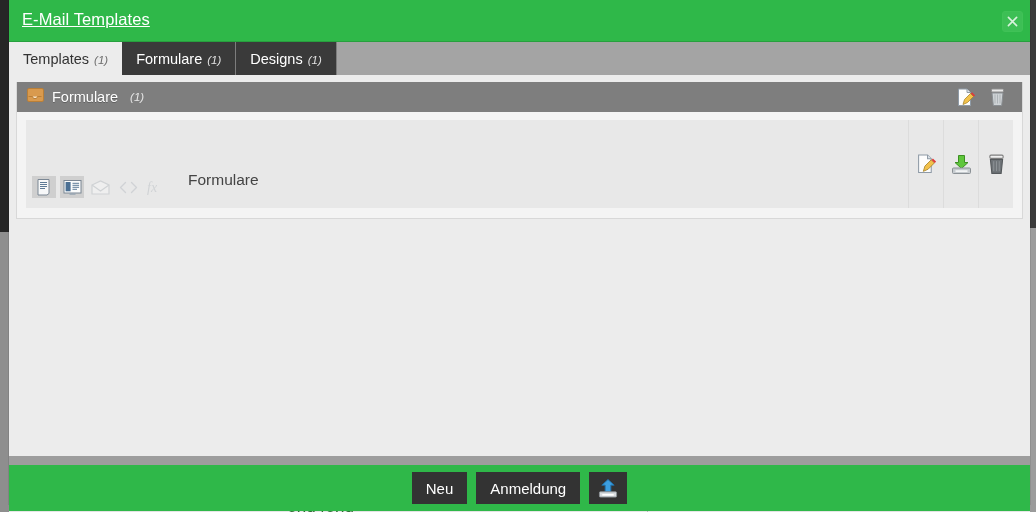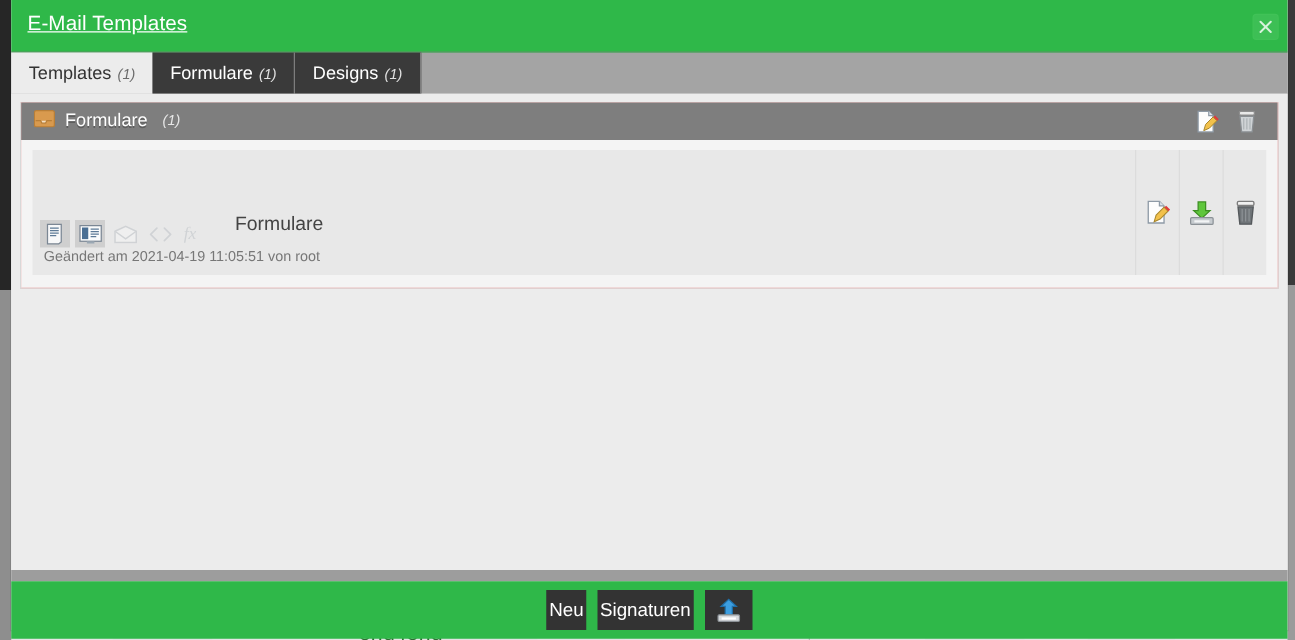--- a/index.html
+++ b/index.html
@@ -282,21 +282,21 @@
     align-items: center;
     justify-content: center;
     gap: 9px;
   }
   .btn {
     background: #333333;
     color: #ffffff;
     font-size: 15px;
     border: none;
     height: 32px;
-    padding: 0 2px;
+    padding: 0 14px;
     cursor: pointer;
     font-family: "Liberation Sans", sans-serif;
     display: flex;
     align-items: center;
     justify-content: center;
   }
   .btn.icon-only { width: 38px; padding: 0; }
 </style>
 </head>
 <body>
@@ -417,21 +417,20 @@
               </span>
 
               <span class="tiny-icon dim">
                 <svg width="20" height="16" viewBox="0 0 20 16">
                   <text x="1" y="12.5" font-family="Liberation Serif, serif" font-style="italic" font-size="14" fill="#9aa3ab">fx</text>
                 </svg>
               </span>
 
               <span class="row-title">Formulare</span>
             </div>
-            <div class="row-sub">Geändert am 2021-04-19 11:05:51 von root</div>
           </div>
 
           <div class="row-actions">
             <div class="row-action">
               <svg width="19" height="20" viewBox="0 0 18 19">
                 <path d="M1.5 1 h8.5 l3.5 3.5 v13 h-12 z" fill="#fdfdfd" stroke="#8e9aa6" stroke-width="1"></path>
                 <path d="M10 1 v3.5 h3.5" fill="#dfe6ec" stroke="#8e9aa6" stroke-width="1"></path>
                 <path d="M6 16.5 l1.5 -5 l6 -6 l3 3 l-6 6 z" fill="#f2c14b" stroke="#a8862c" stroke-width=".8"></path>
                 <path d="M13.8 5.6 l3 3 l1.3 -1.3 l-3 -3 z" fill="#e03b3b"></path>
               </svg>
@@ -453,21 +452,21 @@
           </div>
 
         </div>
       </div>
     </div>
   </div>
 
   <div class="footer-sep"></div>
   <div class="footer">
     <button class="btn">Neu</button>
-    <button class="btn">Signaturen</button>
+    <button class="btn">Anmeldung</button>
     <button class="btn icon-only">
       <svg width="20" height="21" viewBox="0 0 21 21">
         <path d="M10.5 1 l6.5 6 h-3.5 v7 h-6 v-7 h-3.5 z" fill="#3c9ee0" stroke="#1f6fa8" stroke-width="1"></path>
         <rect x="1.5" y="14" width="18" height="5.5" rx="1" fill="#d8dcdf" stroke="#8b9196"></rect>
         <rect x="4.5" y="16.2" width="12" height="1.8" fill="#ffffff"></rect>
       </svg>
     </button>
   </div>
 
 </div>

